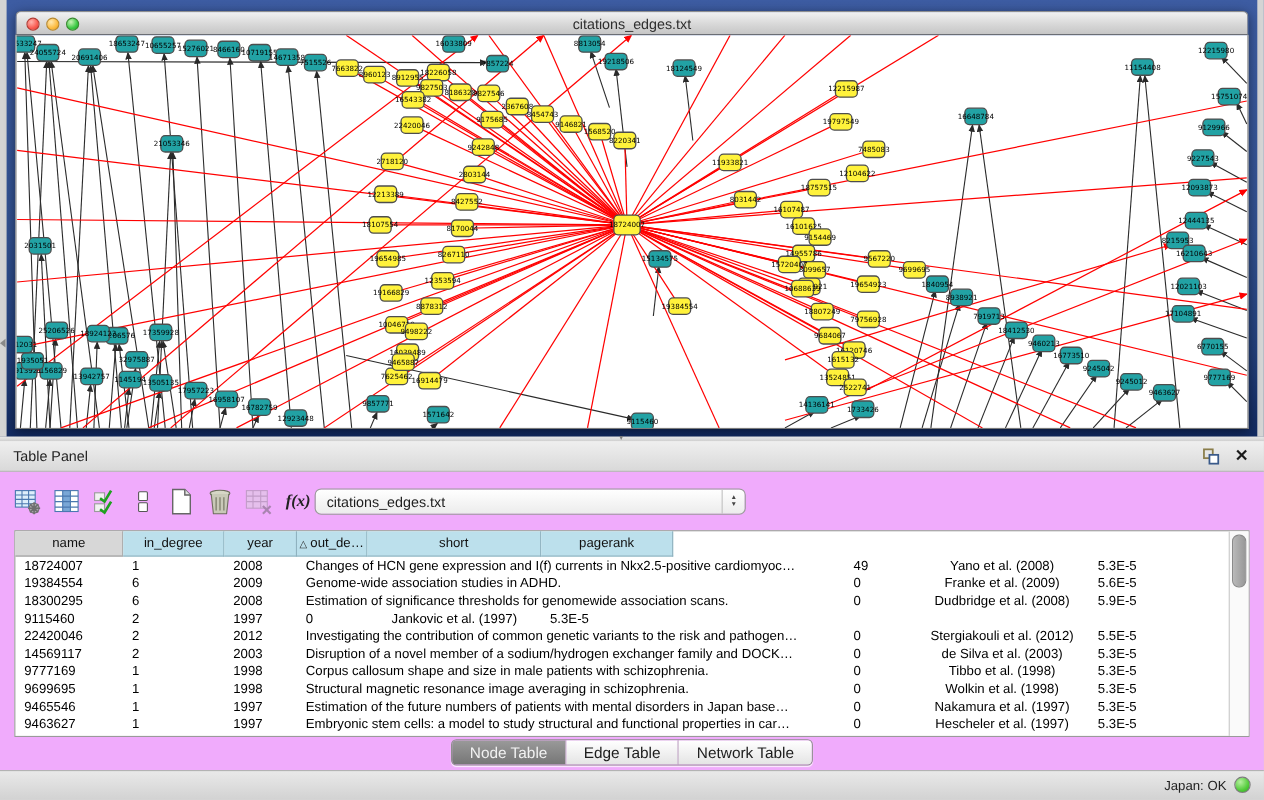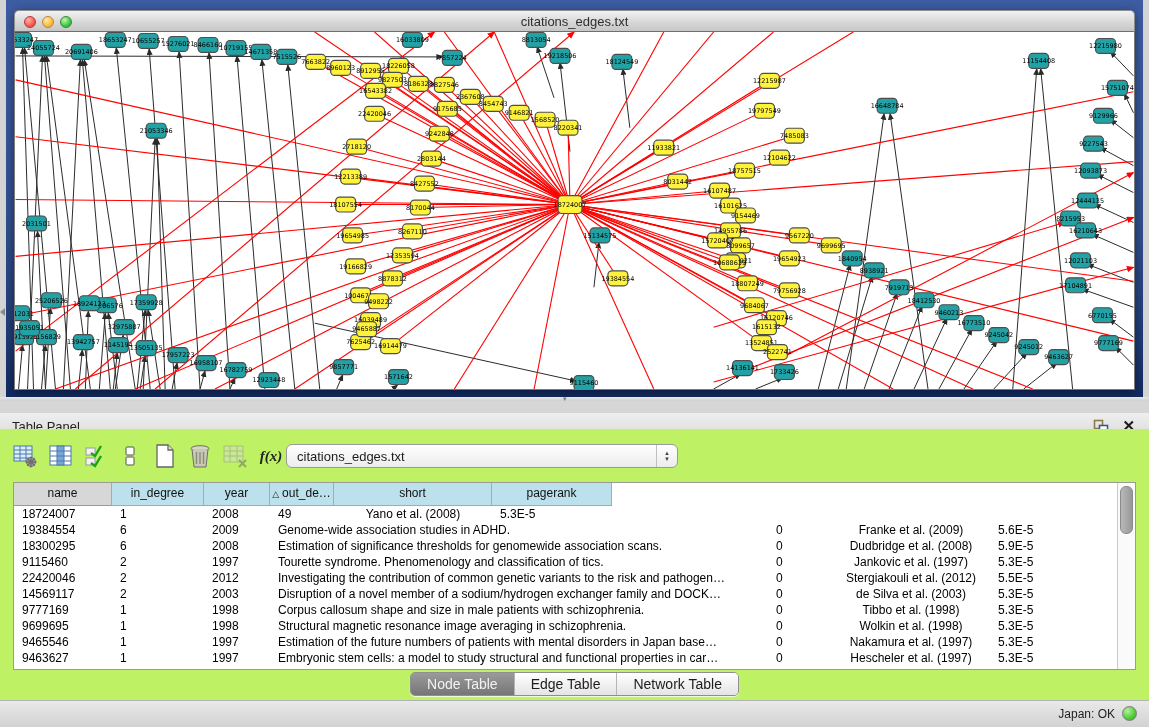--- a/index.html
+++ b/index.html
@@ -27,27 +27,27 @@
   .tl.green{left:45px;background:radial-gradient(circle at 35% 30%,#c9f3b5,#3ac943 60%,#23a32c);border:1px solid #3a8a30;}
   #canvas{position:relative;width:1119px;height:357px;background:#ffffff;border:1px solid #7a7a7a;border-top:none;overflow:hidden;}
   #canvas svg{display:block;}
 
   
   #splitter{position:absolute;left:0;top:397px;width:1149px;height:4px;background:linear-gradient(#e9e9e9,#cfcfcf);}
   #splitter .knob{position:absolute;left:563px;top:-2px;width:10px;height:7px;color:#7c7c7c;font-size:7px;line-height:7px;}
 
   
   #panel-titlebar{position:absolute;left:0;top:401px;width:1149px;height:28px;
-    background:linear-gradient(180deg,#efefef,#d9d9d9);border-bottom:1px solid #b5b5b5;box-sizing:border-box;margin-top:12px;}
+    background:linear-gradient(180deg,#efefef,#d9d9d9);border-bottom:1px solid #b5b5b5;box-sizing:border-box;}
   #panel-titlebar .panel-title{position:absolute;left:12px;top:6px;font-size:13px;color:#222;}
   #panel-titlebar .float-ic{position:absolute;right:40px;top:6px;width:16px;height:16px;cursor:pointer;}
   #panel-titlebar .close-x{position:absolute;right:14px;top:4px;font-size:15px;font-weight:bold;color:#1b1b1b;cursor:pointer;}
 
   
-  #panel-body{position:absolute;left:0;top:429px;width:1149px;height:271px;background:#bef264;}
+  #panel-body{position:absolute;left:0;top:429px;width:1149px;height:271px;background:#f0abfc;}
   #toolbar{position:absolute;left:10px;top:12px;height:32px;}
   .tb-btn{position:absolute;top:0;width:30px;height:30px;border-radius:4px;cursor:pointer;}
   .tb-btn svg{display:block;margin:2px auto;}
   .fx{font-family:"Liberation Serif",serif;font-style:italic;font-weight:bold;font-size:15px;color:#222;line-height:30px;text-align:center;}
   #table-select{position:absolute;left:276px;top:3px;width:392px;height:24px;border:1px solid #9a9a9a;border-radius:6px;
     background:linear-gradient(180deg,#ffffff,#ececec);box-sizing:border-box;cursor:pointer;}
   #table-select .sel-label{position:absolute;left:10px;top:4px;font-size:13px;color:#1d1d1d;}
   #table-select .stepper{position:absolute;right:0;top:0;width:20px;height:22px;border-left:1px solid #c0c0c0;text-align:center;}
   #table-select .stepper span{display:block;font-size:6px;line-height:6px;color:#444;}
   #table-select .stepper .up{margin-top:5px;}
@@ -840,20 +840,21 @@
           <div class="th" style="width: 66px;">year</div>
           <div class="th" style="width: 64px;"><span class="sortglyph">△</span>out_de…</div>
           <div class="th" style="width: 158px;">short</div>
           <div class="th" style="width: 120px; text-align: center;">pagerank</div>
         </div>
       <div id="tbody">
           <div class="tr">
             <div class="td" style="width: 98px;">18724007</div>
             <div class="td" style="width: 92px;">1</div>
             <div class="td" style="width: 66px;">2008</div>
+            <div class="td" style="width: 498px;">Changes of HCN gene expression and I(f) currents in Nkx2.5-positive cardiomyoc…</div>
             <div class="td" style="width: 64px;">49</div>
             <div class="td center" style="width: 158px;">Yano et al. (2008)</div>
             <div class="td" style="width: 120px;">5.3E-5</div>
           </div>
           <div class="tr">
             <div class="td" style="width: 98px;">19384554</div>
             <div class="td" style="width: 92px;">6</div>
             <div class="td" style="width: 66px;">2009</div>
             <div class="td" style="width: 498px;">Genome-wide association studies in ADHD.</div>
             <div class="td" style="width: 64px;">0</div>
@@ -866,21 +867,20 @@
             <div class="td" style="width: 66px;">2008</div>
             <div class="td" style="width: 498px;">Estimation of significance thresholds for genomewide association scans.</div>
             <div class="td" style="width: 64px;">0</div>
             <div class="td center" style="width: 158px;">Dudbridge et al. (2008)</div>
             <div class="td" style="width: 120px;">5.9E-5</div>
           </div>
           <div class="tr">
             <div class="td" style="width: 98px;">9115460</div>
             <div class="td" style="width: 92px;">2</div>
             <div class="td" style="width: 66px;">1997</div>
-            <div class="td" style="width: 498px;">Tourette syndrome. Phenomenology and classification of tics.</div>
             <div class="td" style="width: 64px;">0</div>
             <div class="td center" style="width: 158px;">Jankovic et al. (1997)</div>
             <div class="td" style="width: 120px;">5.3E-5</div>
           </div>
           <div class="tr">
             <div class="td" style="width: 98px;">22420046</div>
             <div class="td" style="width: 92px;">2</div>
             <div class="td" style="width: 66px;">2012</div>
             <div class="td" style="width: 498px;">Investigating the contribution of common genetic variants to the risk and pathogen…</div>
             <div class="td" style="width: 64px;">0</div>

